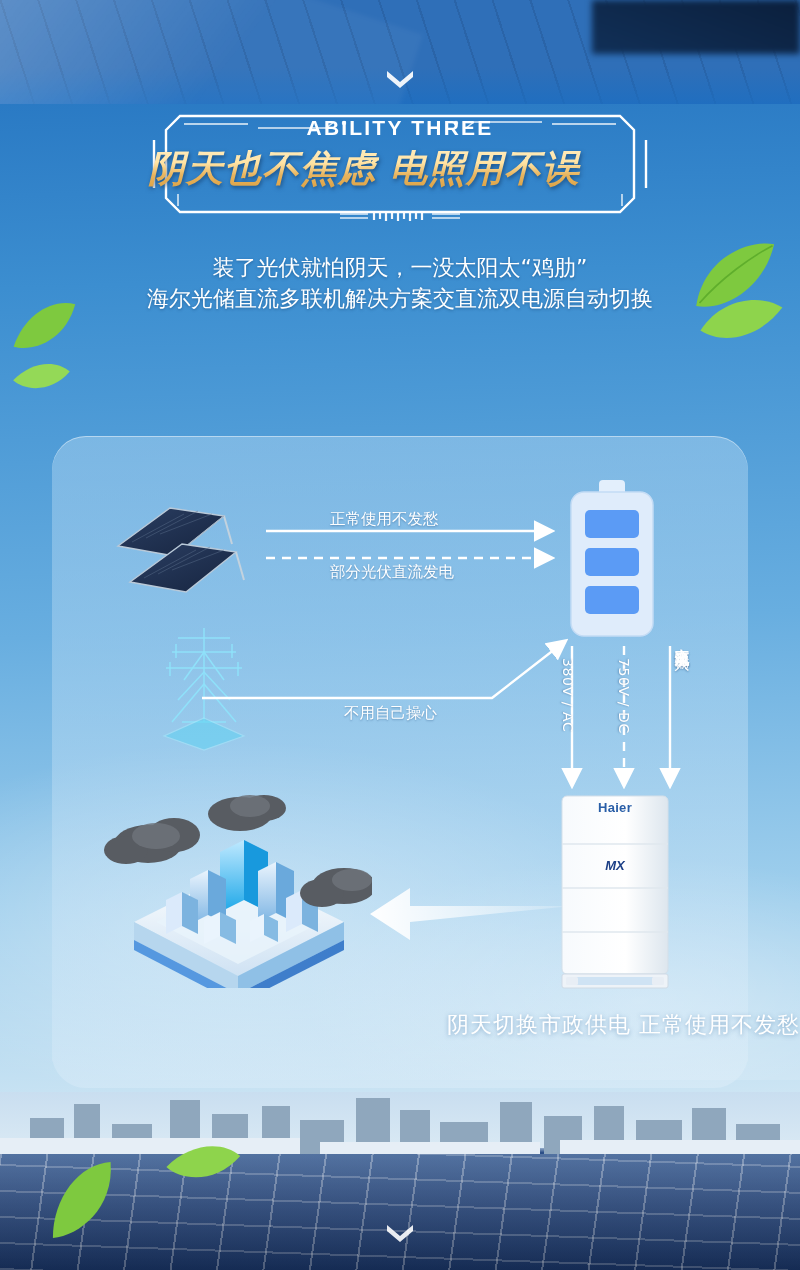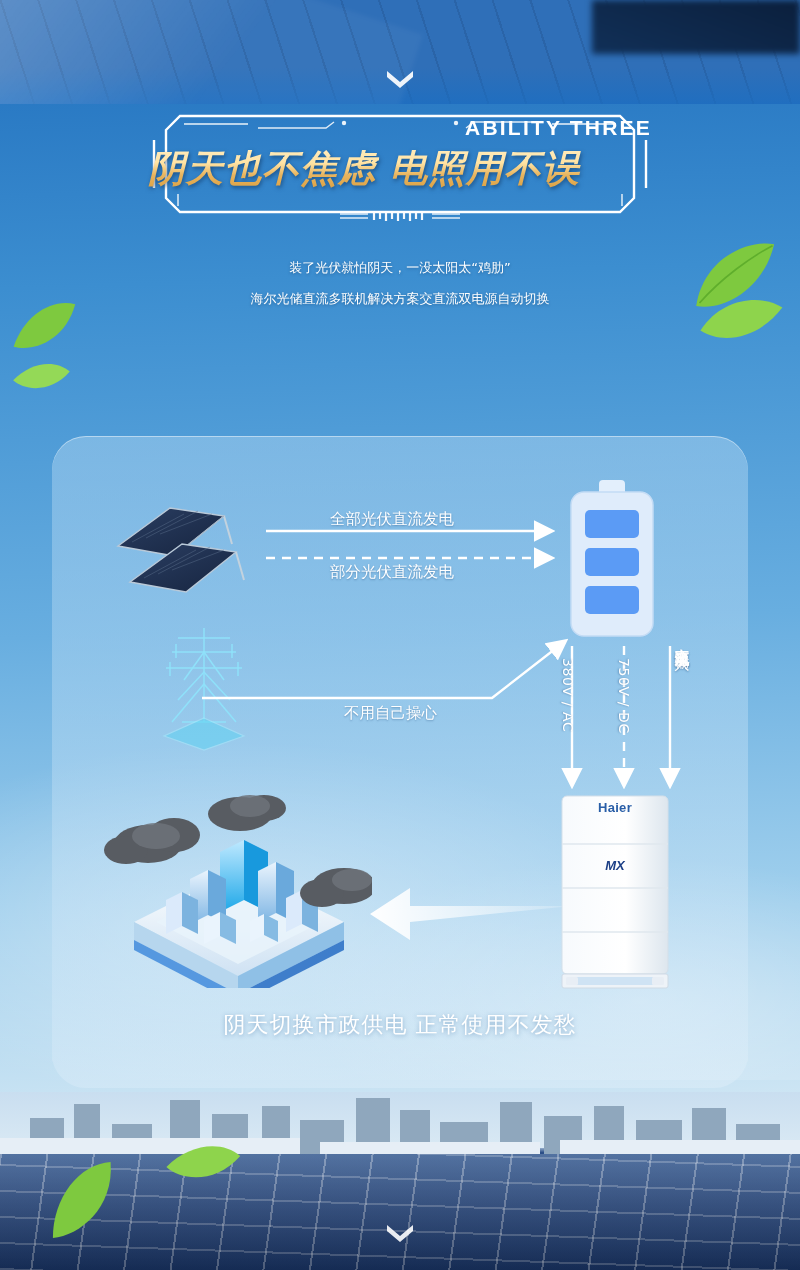--- a/index.html
+++ b/index.html
@@ -45,41 +45,41 @@
   .chev { position:absolute; left:50%; transform:translateX(-50%); width:34px; height:22px; }
   .chev svg { width:100%; height:100%; display:block; }
   .chev-top { top:68px; }
   .chev-bottom { top:1222px; }
 
   
   .banner { position:absolute; left:148px; top:110px; width:504px; height:108px; }
   .banner-frame { position:absolute; inset:0; }
   .banner-frame svg { width:100%; height:100%; display:block; }
   .banner-eyebrow {
-    position:absolute; left:0; right:0; top:6px; text-align:right;
+    position:absolute; left:0; right:0; top:6px; text-align:center;
     font-size:21px; font-weight:bold; letter-spacing:2.2px; color:#ffffff;
     font-family:"Liberation Sans", sans-serif;
   }
   .banner-title {
     position:absolute; left:0; right:0; top:34px; 
     font-size:37px; font-weight:bold; letter-spacing:1px;
     font-family:"DejaVu Sans", sans-serif;
     font-style:italic;
     background:linear-gradient(180deg,#ffeec4 0%, #ffe3a4 38%, #e8b45e 62%, #d79b3c 100%);
     -webkit-background-clip:text; background-clip:text; color:transparent;
     -webkit-text-fill-color:transparent;
     filter:drop-shadow(1px 2px 2px rgba(10,40,80,.55));
   }
   .banner-ticks { position:absolute; left:50%; transform:translateX(-50%); top:100px; width:120px; height:12px; }
   .banner-ticks svg { width:100%; height:100%; display:block; }
 
   
   .lede {
     position:absolute; left:0; right:0; top:252px; text-align:center;
-    color:#ffffff; font-size:13px; line-height:31px;
+    color:#ffffff; font-size:22px; line-height:31px;
     font-family:"DejaVu Sans", sans-serif;
     text-shadow:0 1px 3px rgba(12,50,95,.45);
   }
 
   
   .card {
     position:absolute; left:52px; top:436px; width:696px; height:652px;
     border-radius:34px;
     background:linear-gradient(175deg, rgba(160,205,238,.55) 0%, rgba(186,220,244,.45) 40%, rgba(226,240,250,.42) 100%);
     box-shadow:inset 0 1px 0 rgba(255,255,255,.45);
@@ -137,21 +137,21 @@
     font-family:"Liberation Sans", sans-serif;
   }
   .unit-model {
     position:absolute; left:0; right:0; top:26px; text-align:center;
     font-size:13px; font-weight:bold; font-style:italic; color:#1c3f86;
     font-family:"Liberation Sans", sans-serif;
     margin-top:40px;
   }
 
   .card-caption {
-    position:absolute; left:0; right:0; top:1010px; text-align:center;
+    position:absolute; left:0; right:0; top:1010px; text-align:right;
     color:#ffffff; font-size:22px; letter-spacing:1px;
     font-family:"DejaVu Sans", sans-serif;
     text-shadow:0 1px 4px rgba(60,110,160,.5);
   }
 
   
   .bottom-photo {
     position:absolute; left:0; top:1092px; width:800px; height:178px; overflow:hidden;
     background:linear-gradient(180deg,#bcd7ea 0%, #cfe2f0 22%, #cfe2f0 30%, #2c4f88 34%, #1e3f73 100%);
   }
@@ -328,21 +328,21 @@
       <path d="M520 210 L520 348" stroke="#ffffff" stroke-width="2.4" fill="none" marker-end="url(#ah)"></path>
 
       <path d="M572 210 L572 348" stroke="#ffffff" stroke-width="2.4" fill="none" stroke-dasharray="9 7" marker-end="url(#ahd)"></path>
 
       <path d="M618 210 L618 348" stroke="#ffffff" stroke-width="2.4" fill="none" marker-end="url(#ah)"></path>
 
       <path d="M520 470 L358 470 L358 452 L318 478 L358 504 L358 486 Z" fill="url(#bigarrow)"></path>
     </svg>
   </div>
 
-  <span class="flow-label lbl-all">全部光伏直流发电</span>
+  <span class="flow-label lbl-all">正常使用不发愁</span>
   <span class="flow-label lbl-part">部分光伏直流发电</span>
   <span class="flow-label lbl-grid">不用自己操心</span>
 
   <span class="vlabel v-380">380V / AC</span>
   <span class="vlabel v-750">750V / DC</span>
   <span class="v-dual">交直流电源双输入</span>
 
   <div class="city">
     <svg viewBox="0 0 268 196">
       <defs>

